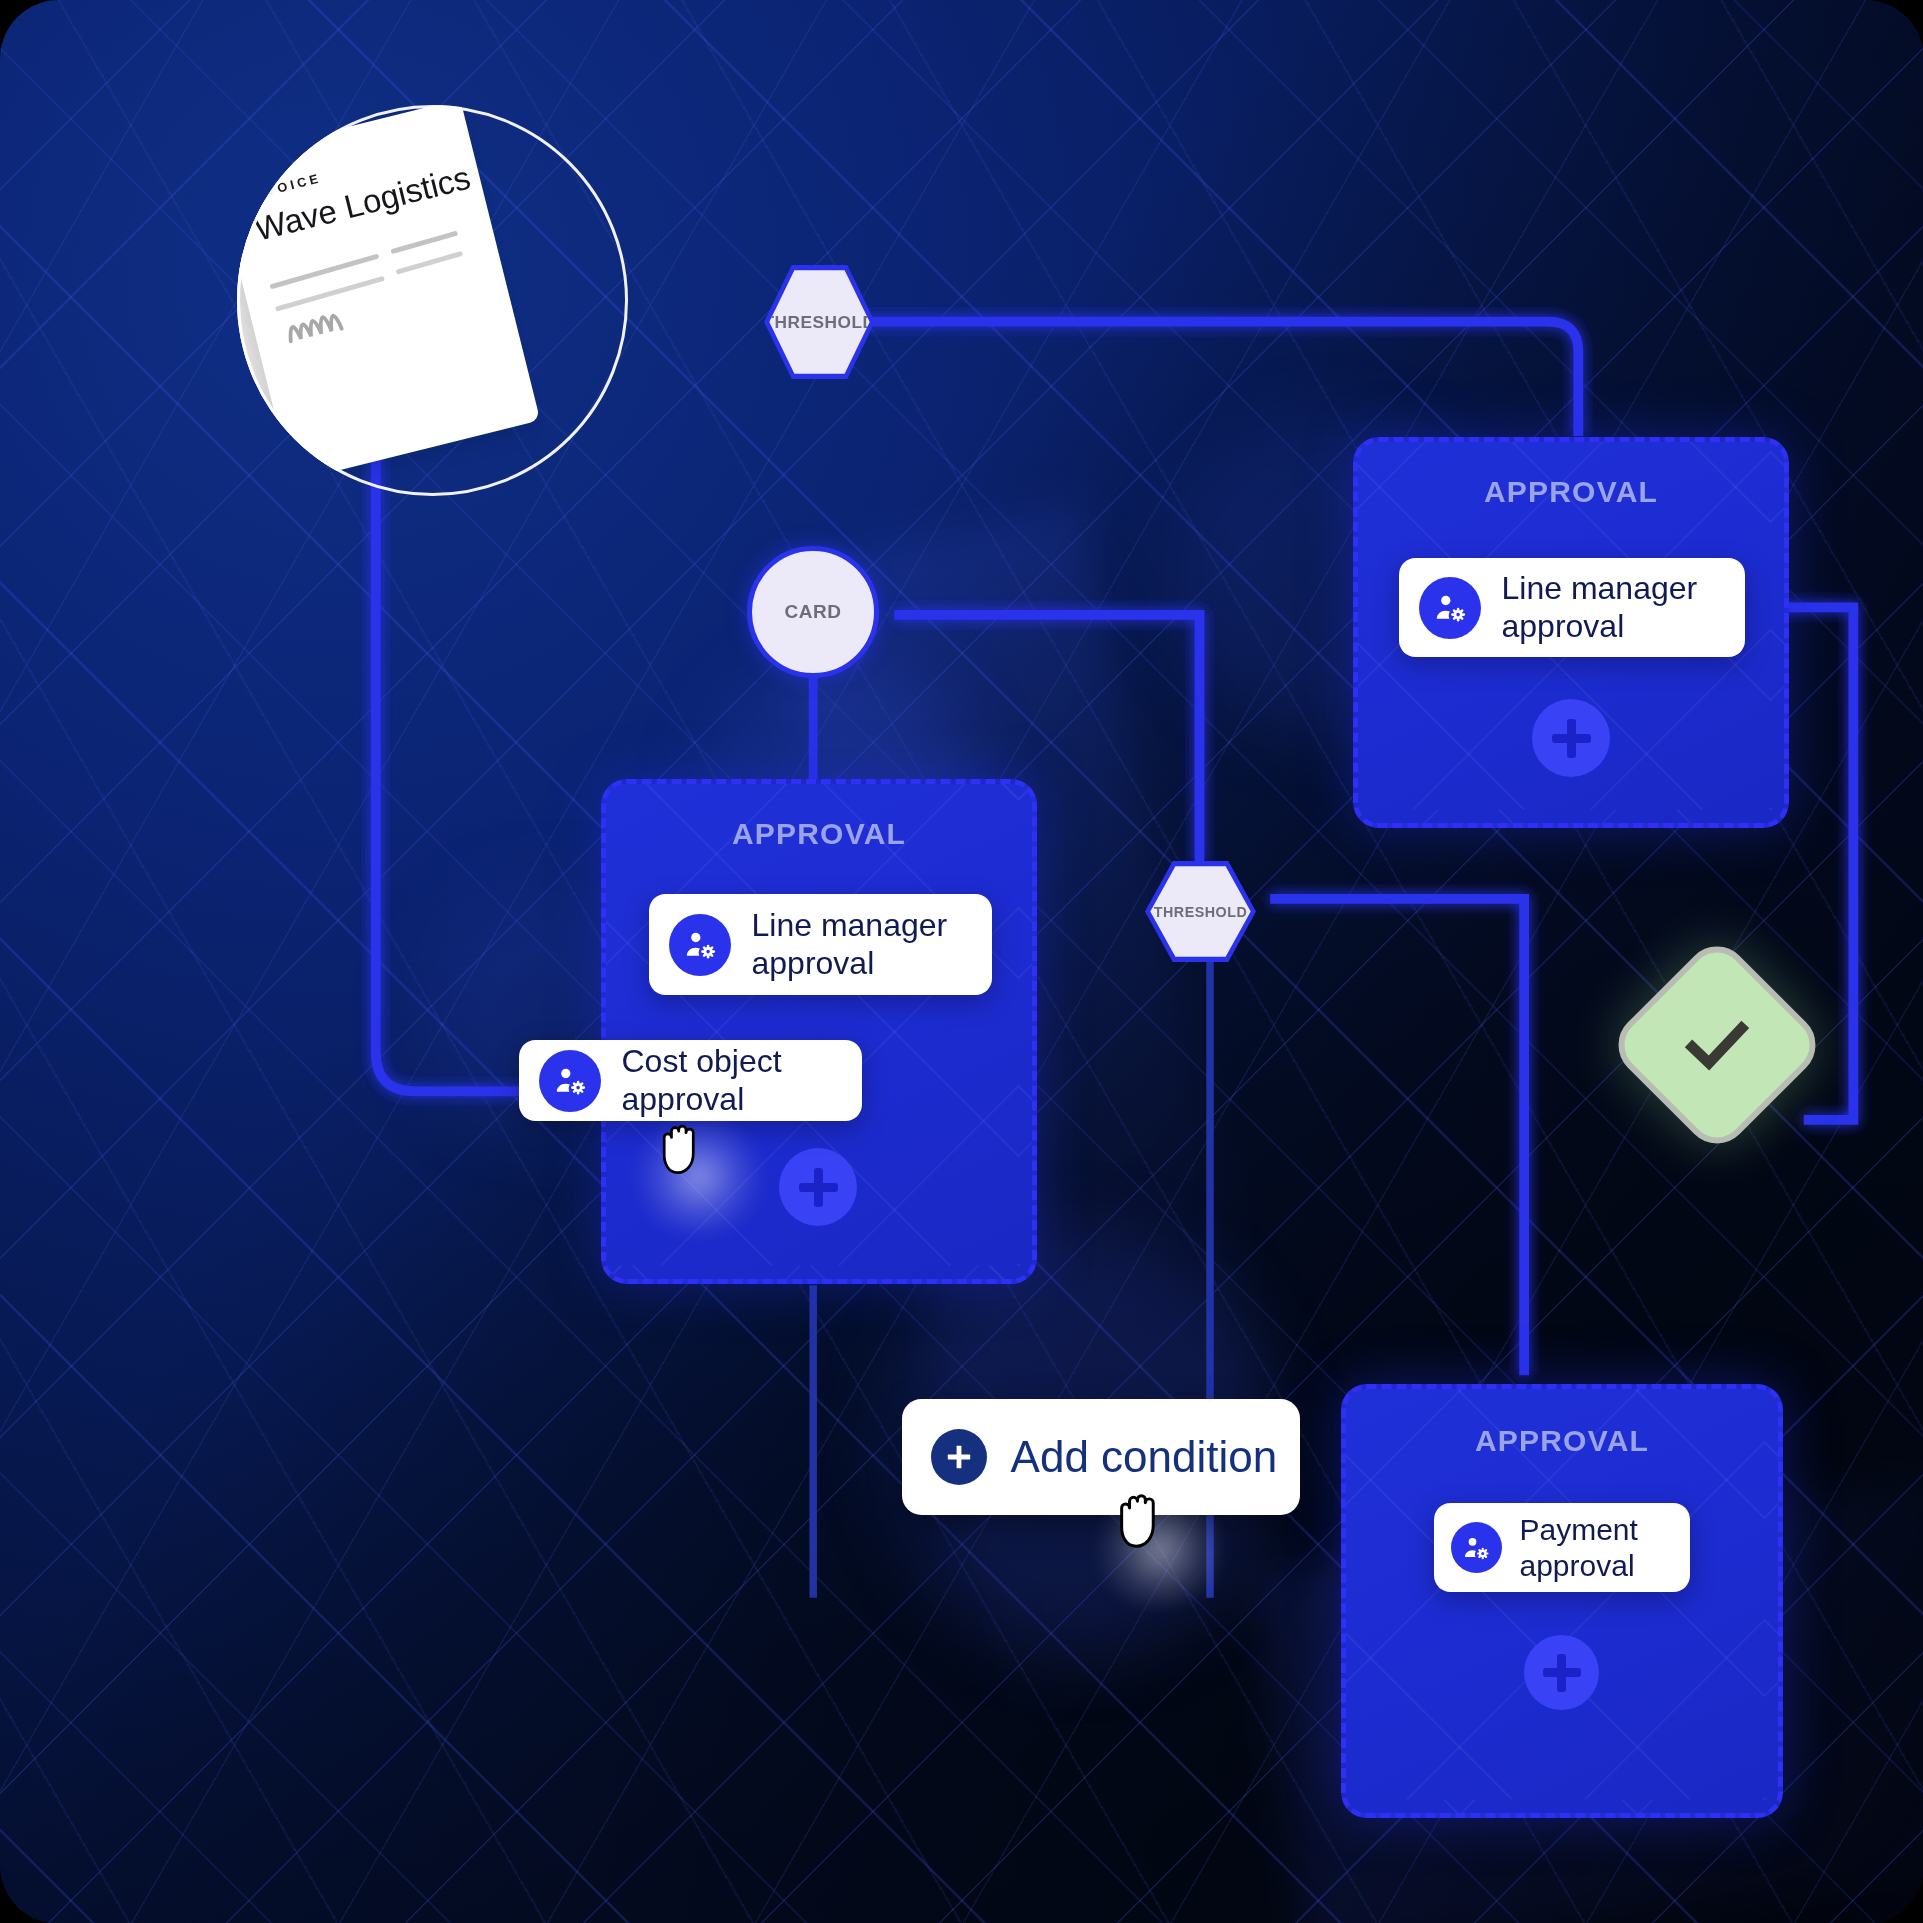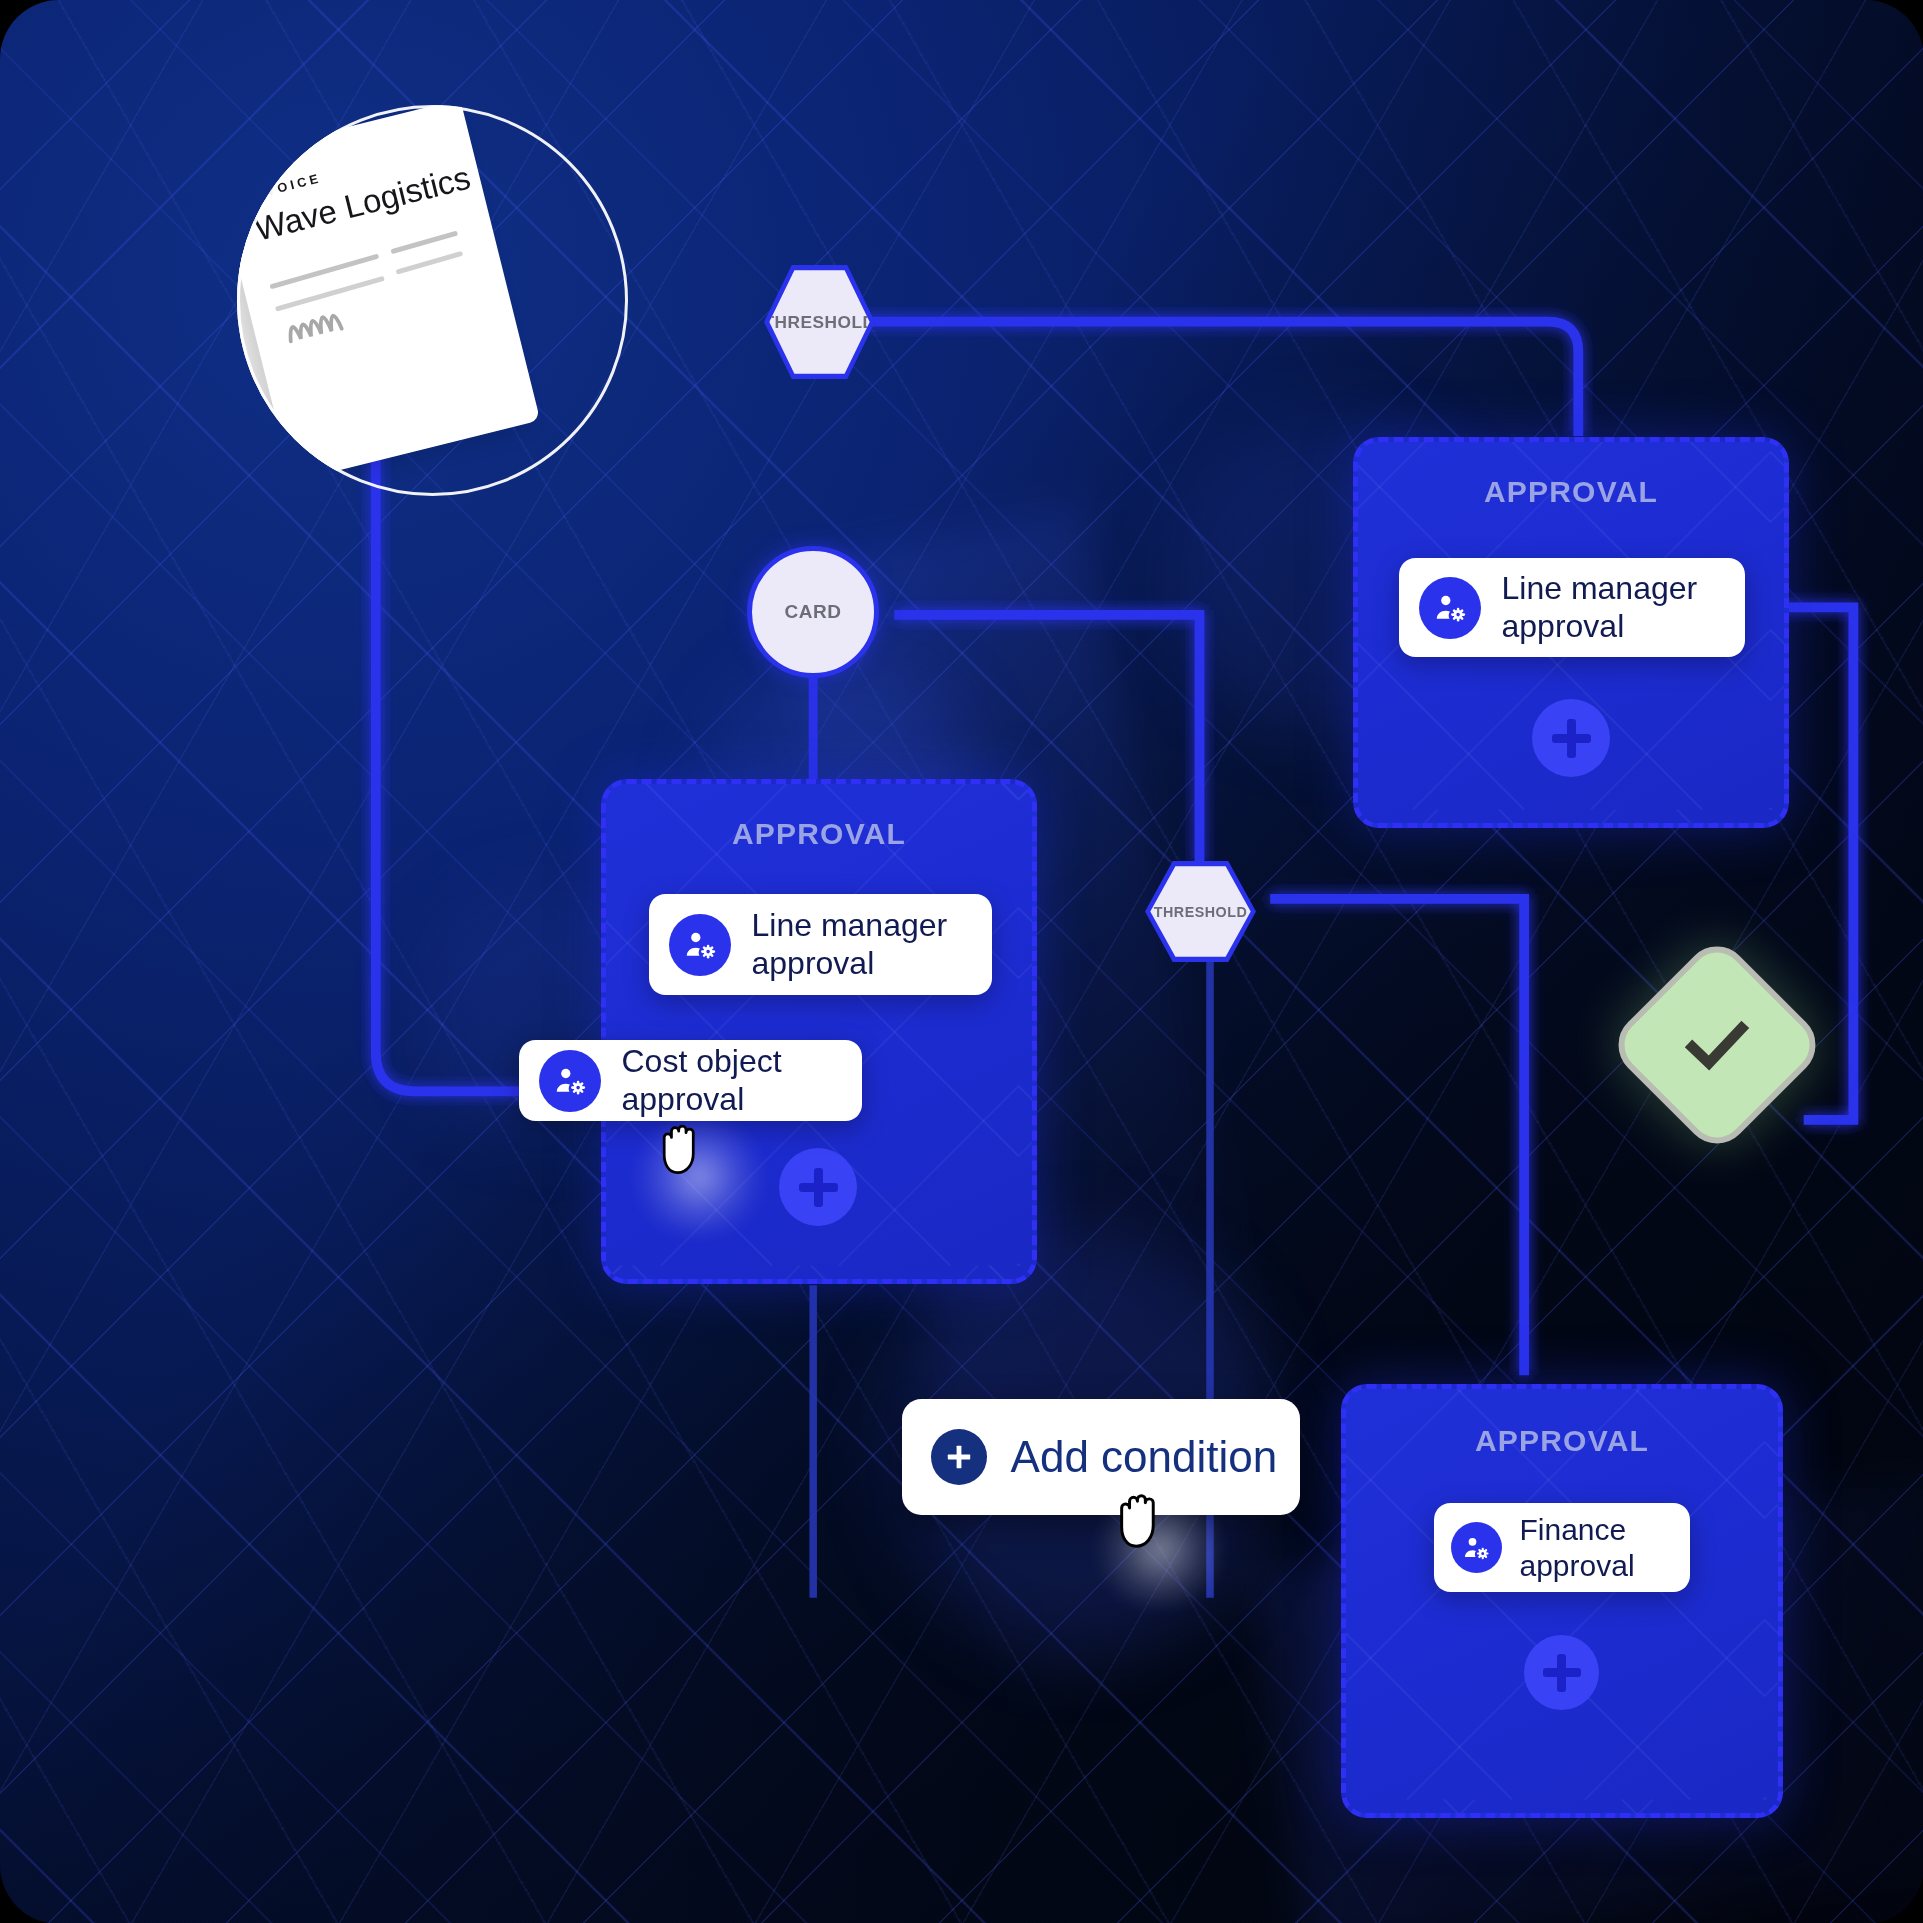--- a/index.html
+++ b/index.html
@@ -405,21 +405,21 @@
           <line x1="13.6" y1="16.4" x2="14.7" y2="16.4"></line>
           <line x1="20.1" y1="16.4" x2="21.2" y2="16.4"></line>
           <line x1="14.7" y1="13.7" x2="15.5" y2="14.5"></line>
           <line x1="19.3" y1="18.3" x2="20.1" y2="19.1"></line>
           <line x1="20.1" y1="13.7" x2="19.3" y2="14.5"></line>
           <line x1="15.5" y1="18.3" x2="14.7" y2="19.1"></line>
         </g>
       </svg>
     </div>
     <div class="ptext" style="margin-left:18px; font-size:30px;">
-      <span>Finance</span><br>
+      <span>Payment</span><br>
       <span>approval</span>
     </div>
   </div>
   <div class="plusbtn" style="left:1524px; top:1635px; width:75px; height:75px;">
     <div class="bar-h" style="width:38px; height:9px;"></div>
     <div class="bar-v" style="width:9px; height:38px;"></div>
   </div>
 
   <div id="check-diamond" style="left:1638px; top:966px;">
     <svg width="80" height="80" viewBox="0 0 24 24">

